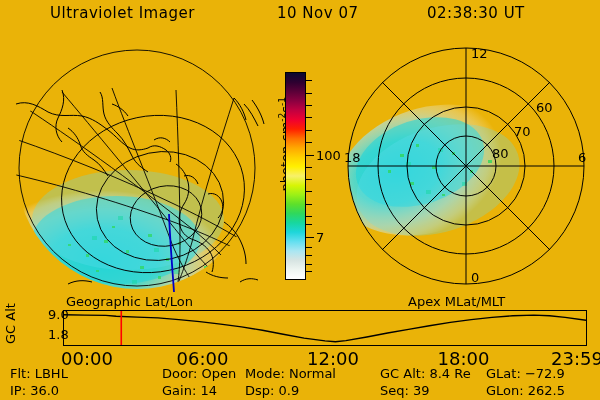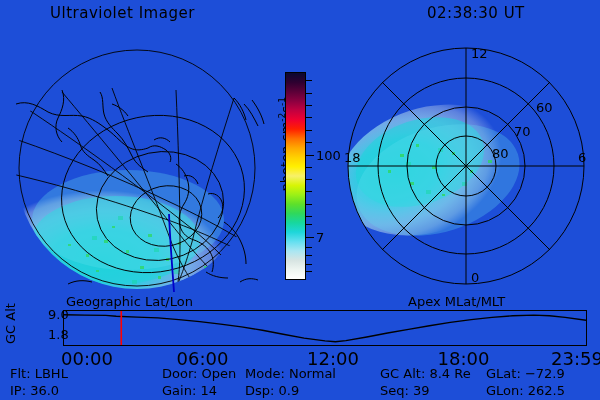--- a/index.html
+++ b/index.html
@@ -5,21 +5,21 @@
 <style>
   html, body {
     margin: 0;
     padding: 0;
     background: #ffffff;
   }
   #app {
     position: relative;
     width: 600px;
     height: 400px;
-    background: #1d4ed8;
+    background: #eab308;
     font-family: "DejaVu Sans", sans-serif;
     color: #000000;
     overflow: hidden;
   }
 
   
   #header {
     position: absolute;
     left: 0; top: 4px;
     width: 600px; height: 26px;
@@ -139,20 +139,21 @@
   .st-c3 { left: 380px; }
   .st-c4 { left: 486px; }
 </style>
 </head>
 <body>
 
 <div id="app">
 
   <div id="header">
     <div class="hdr-item" id="hdr-title">Ultraviolet Imager</div>
+    <div class="hdr-item" id="hdr-date">10 Nov 07</div>
     <div class="hdr-item" id="hdr-time">02:38:30 UT</div>
   </div>
 
   <div class="panel" id="geo-panel">
     <svg class="plot" viewBox="0 0 258 248" preserveAspectRatio="none">
       <defs>
         <clipPath id="geoGlobe">
             <circle cx="129" cy="124" r="121"></circle>
           </clipPath>
         <radialGradient id="auroraGeo" cx="0.42" cy="0.74" r="0.56">

